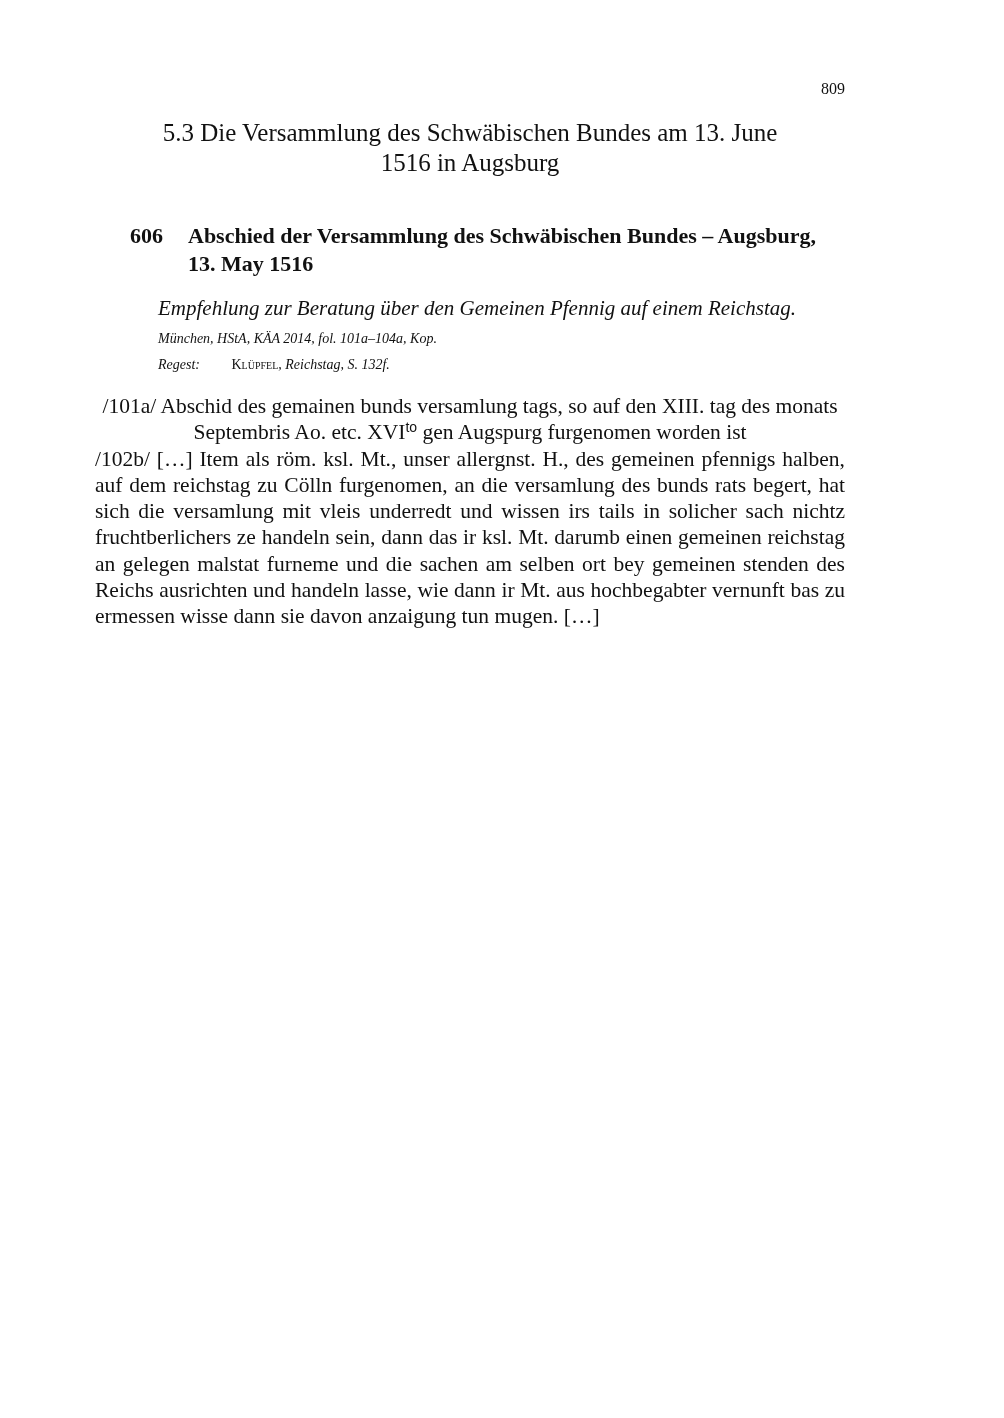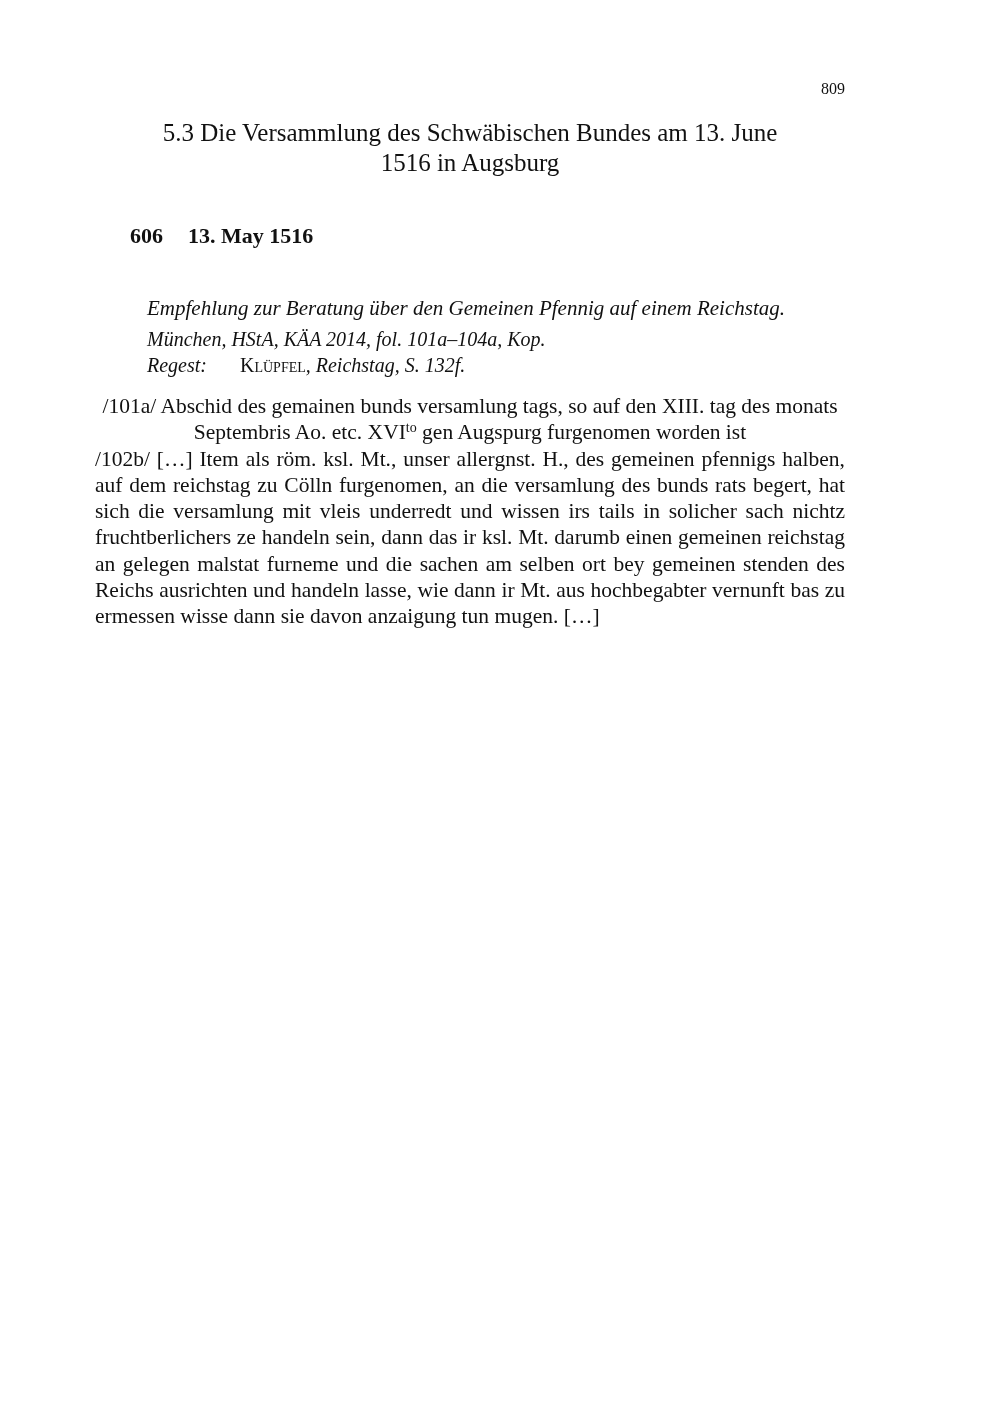--- a/index.html
+++ b/index.html
@@ -20,50 +20,51 @@
       position: absolute; top: 118px; left: 95px; width: 750px;
       text-align: center; font-size: 25px; line-height: 30px;
     }
     .doc-head {
       position: absolute; top: 222px; left: 95px; width: 750px;
       font-weight: bold; font-size: 22px; line-height: 28px; margin-left: 35px;
     }
     .doc-head .num { position: absolute; left: 0; top: 0; }
     .doc-head .text { margin-left: 58px; text-align: justify; }
     .meta {
-      position: absolute; top: 294px; left: 147px; width: 692px;
+      position: absolute; top: 294px; left: 158px; width: 692px;
       font-style: italic;
     }
     .meta .summary { font-size: 21px; line-height: 28px; margin-bottom: 4px; }
-    .meta .line { font-size: 20px; line-height: 26px; }
+    .meta .line { font-size: 14px; line-height: 26px; }
     .smallcaps { font-style: normal; font-variant: small-caps; margin-left: 28px; }
     .body-text {
       position: absolute; top: 393px; left: 95px; width: 750px;
       font-size: 21.5px; line-height: 26.3px; text-align: justify;
     }
     .body-text .heading-line { text-align: center; text-align-last: center; }
     .it { }
-    sup { font-size: 14px; vertical-align: 7px; line-height: 0; font-family: Liberation Serif, serif; }
+    sup { font-size: 14px; vertical-align: 7px; line-height: 0; font-family: Liberation Sans, sans-serif; }
     .para { text-align: justify; }
   </style>
 </head>
 <body>
 
 <div class="running-head">
   <span class="pageno">809</span>
 </div>
 
 <div class="section-title">
   <div>5.3 Die Versammlung des Schwäbischen Bundes am 13. June</div>
   <div>1516 in Augsburg</div>
 </div>
 
 <div class="doc-head">
   <span class="num">606</span>
   <div class="text">
+    <div>Abschied der Versammlung des Schwäbischen Bundes – Augsburg,</div>
     <div>13. May 1516</div>
   </div>
 </div>
 
 <div class="meta">
   <div class="summary">Empfehlung zur Beratung über den Gemeinen Pfennig auf einem Reichstag.</div>
   <div class="line">München, HStA, KÄA 2014, fol. 101a–104a, Kop.</div>
   <div class="line">
     <span>Regest:</span>
     <span class="smallcaps">Klüpfel</span><span>, Reichstag, S. 132f.</span>

